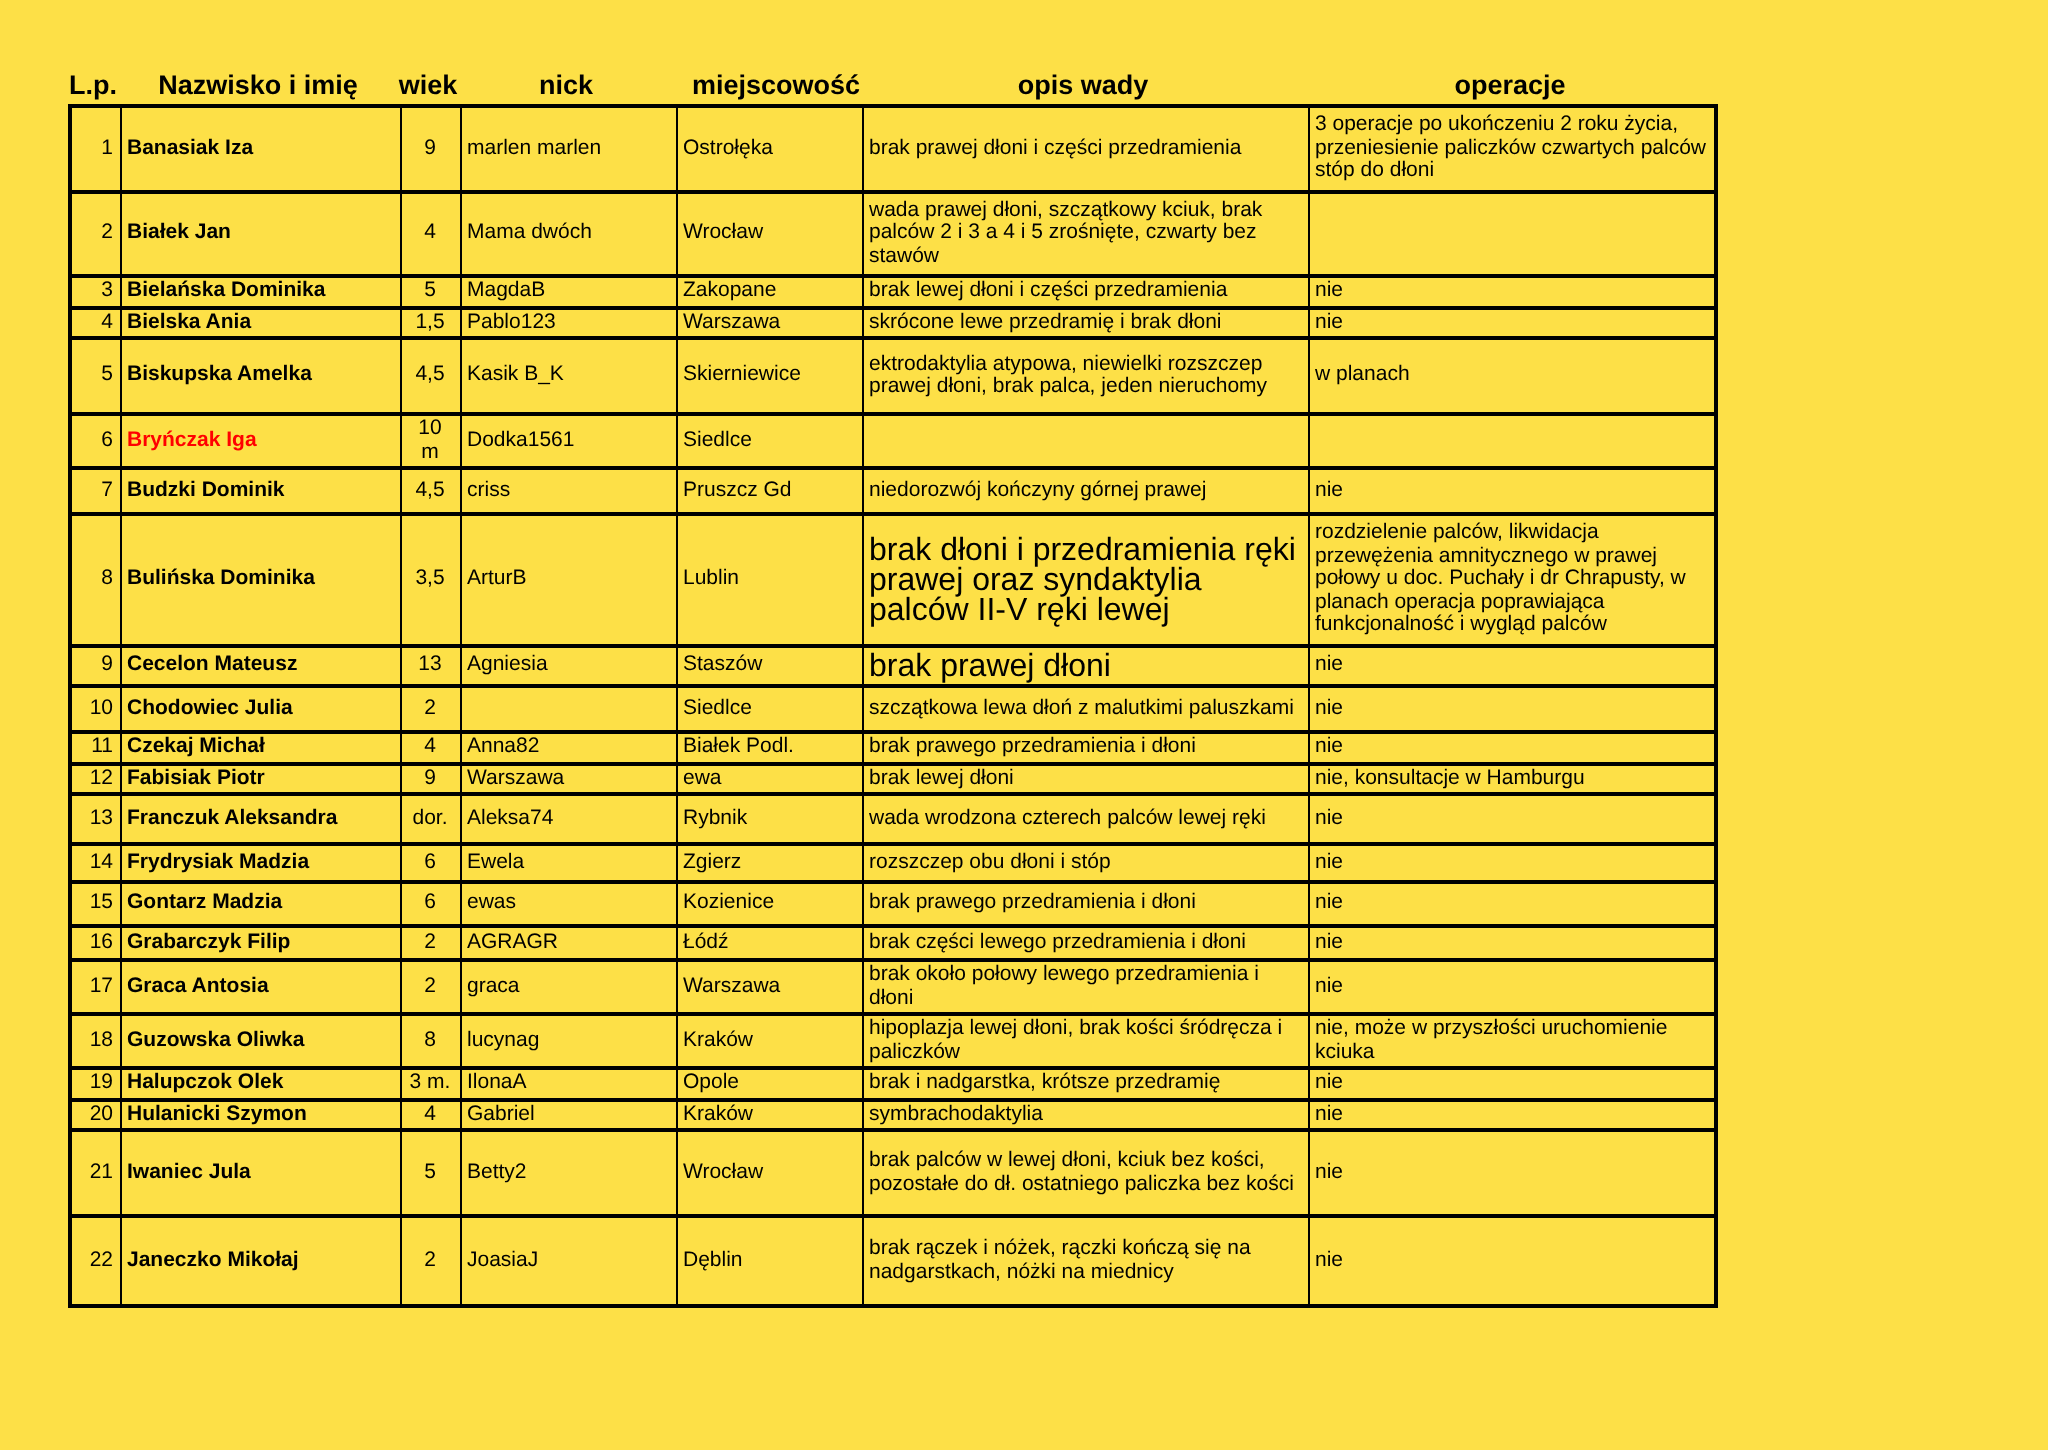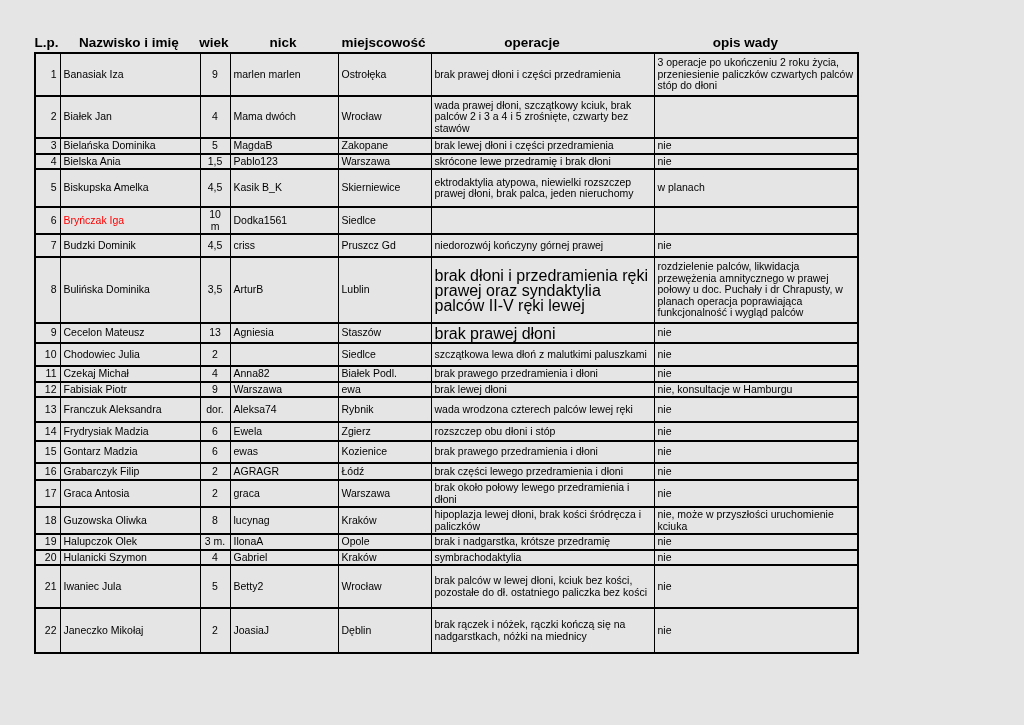--- a/index.html
+++ b/index.html
@@ -1,19 +1,19 @@
 <!DOCTYPE html>
 <html><head>
 <meta charset="utf-8">
 <style>
   html,body{margin:0;padding:0;background:#fff;}
   .page{
     position:relative;
     width:1024px;height:725px;
-    background:#e5e5e5;
+    background:#fde047;
     font-family:"Liberation Sans", sans-serif;
     color:#000;
     overflow:hidden;
   }
   .header-row{
     position:absolute;
     left:34px;top:32px;
     width:823px;height:20px;
     display:flex;
     font-weight:bold;
@@ -23,21 +23,21 @@
   .header-row .h{
     text-align:center;
     white-space:nowrap;
     overflow:visible;
     line-height:18px;
   }
   .h.c-lp{width:25px;}
   .h.c-name{width:140px;}
   .h.c-age{width:30px;}
   .h.c-nick{width:108px;}
-  .h.c-city{width:93px;}
+  .h.c-city{width:93px;text-align:right;}
   .h.c-defect{width:223px;}
   .h.c-oper{width:204px;}
 
   table.grid{
     position:absolute;
     left:34px;top:52px;
     width:823px;
     border-collapse:collapse;
     table-layout:fixed;
     border:2px solid #000;
@@ -51,21 +51,21 @@
     font-size:10.5px;
     line-height:11.5px;
     overflow:hidden;
   }
   td.lp{
     text-align:right;
     font-size:12.5px;
     padding-right:4px;
   }
   td.name{
-    font-weight:normal;
+    font-weight:bold;
     font-size:12px;
   }
   td.wiek{
     text-align:center;
     font-size:11px;
     padding:1px 1px;
   }
   td.nick,td.city{
     font-size:11px;
   }
@@ -78,22 +78,22 @@
 <body>
 
 <div class="page">
 
   <div class="header-row">
     <div class="h c-lp">L.p.</div>
     <div class="h c-name">Nazwisko i imię</div>
     <div class="h c-age">wiek</div>
     <div class="h c-nick">nick</div>
     <div class="h c-city">miejscowość</div>
+    <div class="h c-defect">opis wady</div>
     <div class="h c-oper">operacje</div>
-    <div class="h c-defect">opis wady</div>
   </div>
 
   <table class="grid">
     <colgroup>
       <col style="width:25px">
       <col style="width:140px">
       <col style="width:30px">
       <col style="width:108px">
       <col style="width:93px">
       <col style="width:223px">

